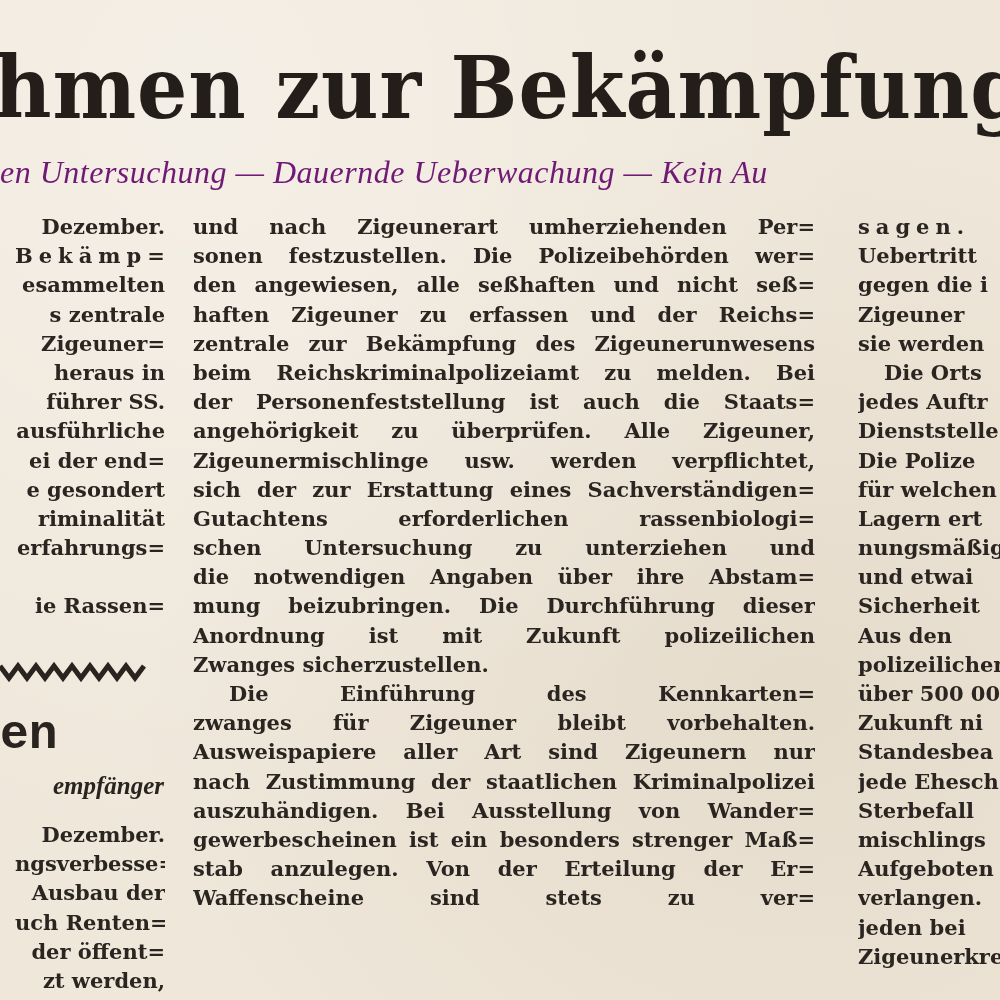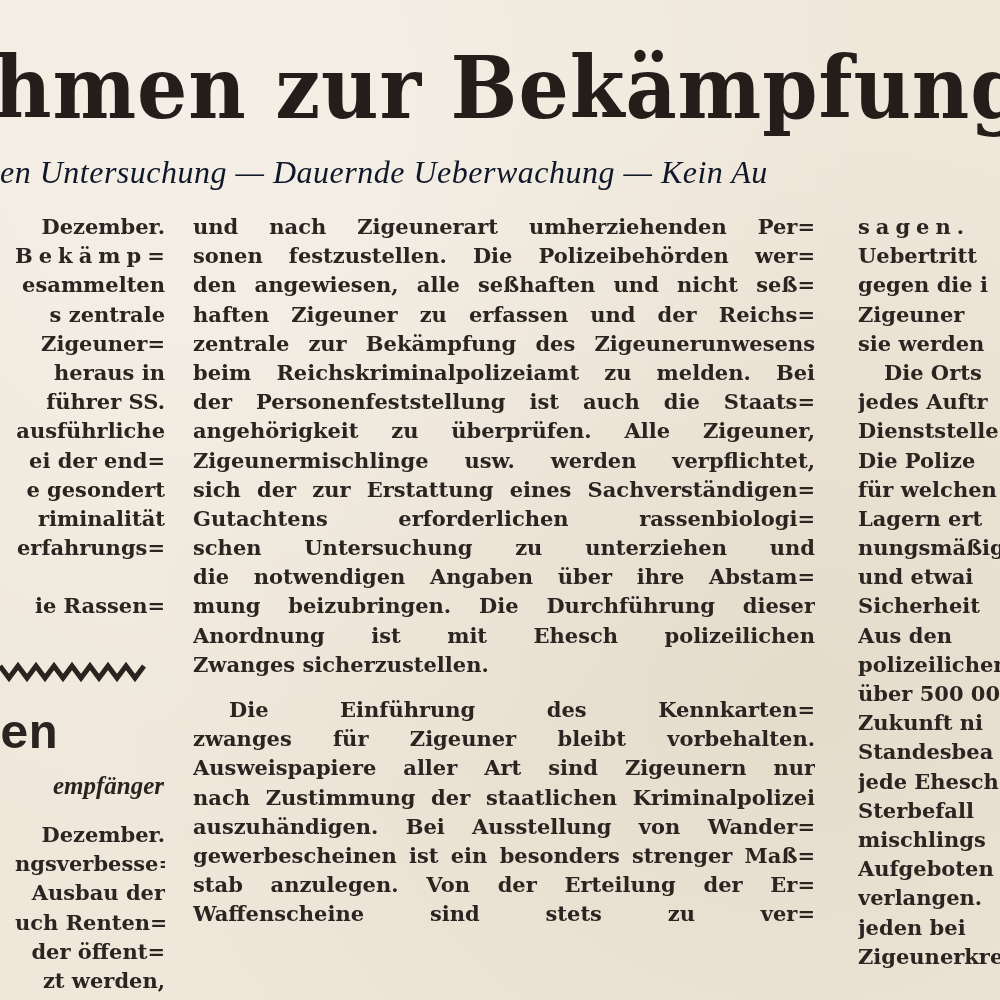--- a/index.html
+++ b/index.html
@@ -15,36 +15,36 @@
   .headline {
     position: absolute; left: -6px; top: 38px; width: 1100px;
     font-family: "DejaVu Serif", serif; font-weight: bold;
     font-size: 86px; line-height: 100px; letter-spacing: 1px;
     white-space: nowrap; color: #241e1a;
     transform: scaleX(0.92); transform-origin: left top;
   }
   .subheadline {
     position: absolute; left: 0; top: 152px; white-space: nowrap;
     font-family: "Liberation Serif", serif; font-style: italic;
-    font-size: 32px; line-height: 40px; color: #0f172a; letter-spacing: 0.5px;
+    font-size: 32px; line-height: 40px; color: #701a75; letter-spacing: 0.5px;
   }
   .col {
     position: absolute; top: 212px;
     font-family: "DejaVu Serif", serif; font-weight: bold;
     font-size: 21px; line-height: 29.2px; color: #2b2521;
     white-space: nowrap;
   }
   .col .line { display: block; height: 29.2px; overflow: hidden; }
   .col-left { left: 15px; width: 150px; text-align: right; }
   .col-left .line { text-align: right; }
   .col-mid { left: 193px; width: 622px; }
   .col-mid .line { text-align: justify; text-align-last: justify; }
   .col-mid .line.last { text-align-last: left; }
   .col-mid .line.indent { padding-left: 36px; }
-  .col-mid .line.gap { margin-top: 16px; }
+  .col-mid .line.gap { margin-top: 0; }
   .col-right { left: 858px; width: 200px; }
   .col-right .line.indent { padding-left: 26px; }
   .spaced { letter-spacing: 6px; }
   .zigzag { position: absolute; left: 0; top: 660px; width: 146px; height: 24px; }
   .sub-head-left {
     position: absolute; left: 0; top: 710px;
     font-family: Liberation Mono, monospace; font-weight: bold; font-size: 48px; line-height: 50px;
   }
   .sub-deck-left {
     position: absolute; left: 16px; top: 772px; width: 148px; text-align: right;
@@ -99,21 +99,21 @@
   <span class="line">zentrale zur Bekämpfung des Zigeunerunwesens</span>
   <span class="line">beim Reichskriminalpolizeiamt zu melden. Bei</span>
   <span class="line">der Personenfeststellung ist auch die Staats=</span>
   <span class="line">angehörigkeit zu überprüfen. Alle Zigeuner,</span>
   <span class="line">Zigeunermischlinge usw. werden verpflichtet,</span>
   <span class="line">sich der zur Erstattung eines Sachverständigen=</span>
   <span class="line">Gutachtens erforderlichen rassenbiologi=</span>
   <span class="line">schen Untersuchung zu unterziehen und</span>
   <span class="line">die notwendigen Angaben über ihre Abstam=</span>
   <span class="line">mung beizubringen. Die Durchführung dieser</span>
-  <span class="line">Anordnung ist mit Ehesch polizeilichen</span>
+  <span class="line">Anordnung ist mit Zukunft polizeilichen</span>
   <span class="line last">Zwanges sicherzustellen.</span>
   <span class="line indent gap">Die Einführung des Kennkarten=</span>
   <span class="line">zwanges für Zigeuner bleibt vorbehalten.</span>
   <span class="line">Ausweispapiere aller Art sind Zigeunern nur</span>
   <span class="line">nach Zustimmung der staatlichen Kriminalpolizei</span>
   <span class="line">auszuhändigen. Bei Ausstellung von Wander=</span>
   <span class="line">gewerbescheinen ist ein besonders strenger Maß=</span>
   <span class="line">stab anzulegen. Von der Erteilung der Er=</span>
   <span class="line">Waffenscheine sind stets zu ver=</span>
 </div>

